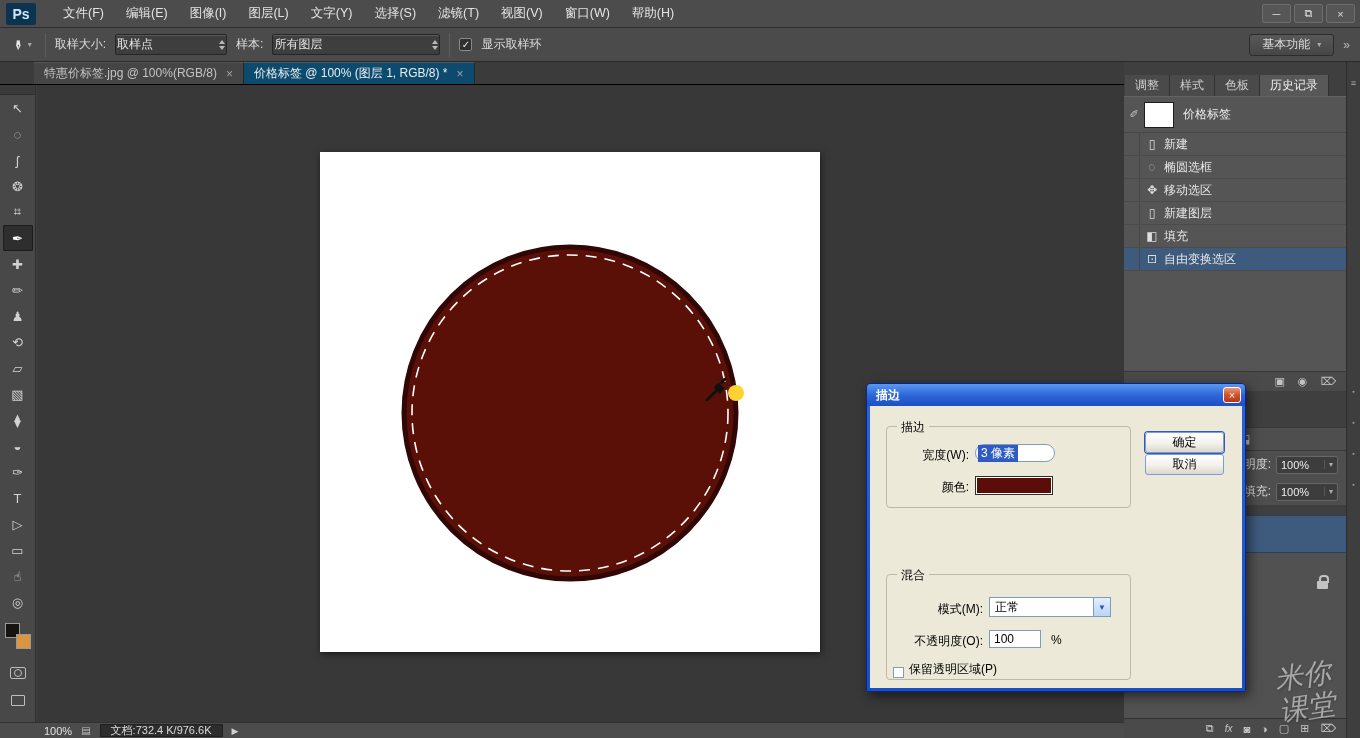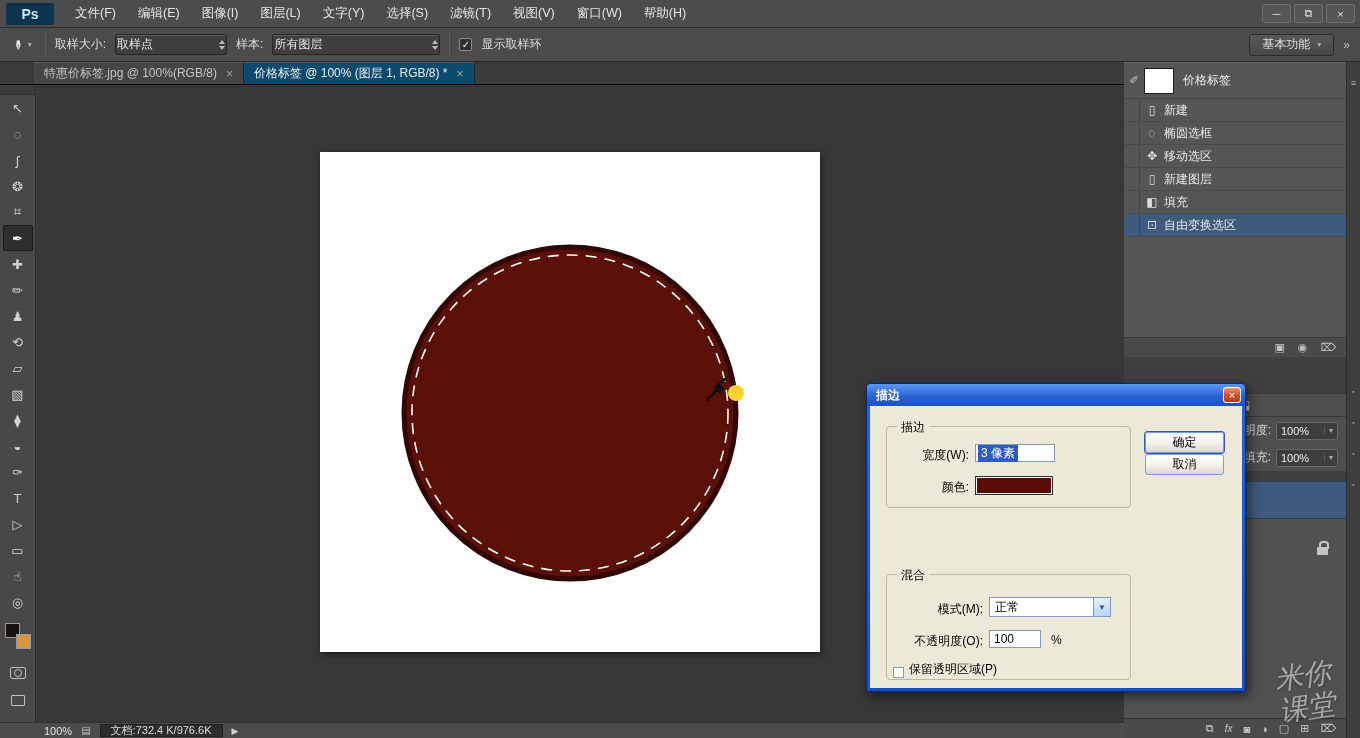--- a/index.html
+++ b/index.html
@@ -2,21 +2,21 @@
 <html><head>
 <meta charset="utf-8">
 <style>
   * { margin:0; padding:0; box-sizing:border-box; }
   html,body { width:1360px; height:738px; overflow:hidden; }
   body { font-family:"Liberation Sans","DejaVu Sans",sans-serif; background:#535353; }
   #app { position:relative; width:1360px; height:738px; background:#3f3f3f; overflow:hidden; }
 
   
   .menubar { position:absolute; left:0; top:0; right:0; height:28px; background:#4c4c4c; border-bottom:1px solid #2e2e2e; display:flex; align-items:center; z-index:10; }
-  .ps-logo { width:48px; height:22px; margin:0 10px 0 6px; background:#0c3450; color:#cfe6ff; font-weight:bold; font-size:14px; display:flex; align-items:center; justify-content:center; border-radius:2px; }
+  .ps-logo { width:30px; height:22px; margin:0 16px 0 6px; background:#0c3450; color:#cfe6ff; font-weight:bold; font-size:14px; display:flex; align-items:center; justify-content:center; border-radius:2px; }
   .menu-item { padding:0 11px; font-size:12.5px; color:#e4e4e4; height:28px; display:flex; align-items:center; }
   .win-btns { margin-left:auto; display:flex; gap:3px; margin-right:5px; }
   .win-btn { width:29px; height:19px; background:#565656; border:1px solid #6e6e6e; color:#ddd; font-size:11px; display:flex; align-items:center; justify-content:center; border-radius:2px; }
 
   
   .optionsbar { position:absolute; left:0; top:28px; right:0; height:34px; background:#4b4b4b; border-bottom:1px solid #2a2a2a; display:flex; align-items:center; gap:9px; padding:0 8px; font-size:12px; color:#dcdcdc; z-index:10; }
   .opt-tool { display:flex; align-items:center; gap:4px; padding:2px 4px; }
   .opt-tool .tg { font-size:14px; color:#e8e8e8; display:inline-block; transform:rotate(90deg); }
   .mini-arrow { font-size:8px; color:#aaa; }
   .vsep { width:1px; height:24px; background:#2f2f2f; border-right:1px solid #5e5e5e; }
@@ -96,21 +96,21 @@
   .dlg-title { height:22px; display:flex; align-items:center; padding:0 4px 0 9px; background:linear-gradient(180deg,#5a97f5 0%,#2b63d6 55%,#1c50c4 100%); border-radius:4px 4px 0 0; }
   .dlg-title-text { color:#fff; font-weight:bold; font-size:12px; flex:1; }
   .dlg-close { width:18px; height:16px; background:linear-gradient(#f09a74,#d4552f 45%,#b23a19); border:1px solid #fff; border-radius:3px; color:#fff; font-size:11px; line-height:14px; text-align:center; }
   .dlg-body { position:absolute; left:3px; right:3px; top:22px; bottom:3px; background:#ece9d8; font-size:12px; color:#000; }
   .group { position:absolute; border:1px solid #bdb9a2; border-radius:4px; }
   .legend { position:absolute; top:-8px; left:10px; background:#ece9d8; padding:0 4px; font-size:12px; color:#000; }
   .g-stroke { left:16px; top:20px; width:245px; height:82px; }
   .lbl { position:absolute; font-size:12px; }
   .lbl-width { left:0; top:20px; width:82px; text-align:right; }
   .xp-input { position:absolute; background:#fff; border:1px solid #7f9db9; display:flex; align-items:center; font-size:12px; }
-  .width-input { left:88px; top:17px; width:80px; height:18px; padding:0 2px; }
+  .width-input { left:88px; top:17px; width:80px; height:18px; padding:0 2px;border-radius:9px; }
   .sel-text { color:#fff; padding:0 3px; }
   .lbl-color { left:0; top:52px; width:82px; text-align:right; }
   .color-swatch { position:absolute; left:88px; top:49px; width:78px; height:19px; border:1px solid #2d2d2d; box-shadow:inset 0 0 0 1px #fff; }
   .xp-btn { position:absolute; left:275px; width:79px; height:21px; background:linear-gradient(#ffffff,#f2f1ea 55%,#dbd8cc); border:1px solid #7b9ce0; border-radius:3px; font-size:12px; color:#000; font-family:inherit; }
   .btn-ok { top:26px; box-shadow:0 0 0 1px #3c57a8; }
   .btn-cancel { top:48px; }
   .g-pos { left:16px; top:110px; width:245px; height:50px; }
   .radio-item { position:absolute; top:17px; display:flex; align-items:center; gap:4px; font-size:12px; }
   .r1 { left:8px; } .r2 { left:80px; } .r3 { left:156px; }
   .radio { width:11px; height:11px; border:1px solid #8aa8c8; border-radius:50%; background:#fff; position:relative; }
@@ -275,20 +275,26 @@
       <svg class="cursor-svg" width="26" height="26">
         <path d="M4 22 L13 13" stroke="#101010" stroke-width="2.5" stroke-linecap="round" fill="none"></path>
         <path d="M11 9 l4.5 -4.5 6 6 L17 16 l-6 -6 z" fill="#101010"></path>
         <path d="M18.5 4.5 l3.5 -3.5" stroke="#101010" stroke-width="3" stroke-linecap="round" fill="none"></path>
       </svg>
     </div>
   </div>
 
   <div class="right-region">
     <div class="panel-col">
+      <div class="panel-tabs">
+        <span class="ptab">调整</span>
+        <span class="ptab">样式</span>
+        <span class="ptab">色板</span>
+        <span class="ptab active">历史记录</span>
+      </div>
       <div class="history-box">
         <div class="snap-row">
           <span class="src-col">✐</span>
           <span class="snap-thumb"></span>
           <span class="snap-label">价格标签</span>
         </div>
         <div class="hrow">
           <span class="hwell"></span>
           <span class="hicon">▯</span>
           <span class="hlabel">新建</span>

